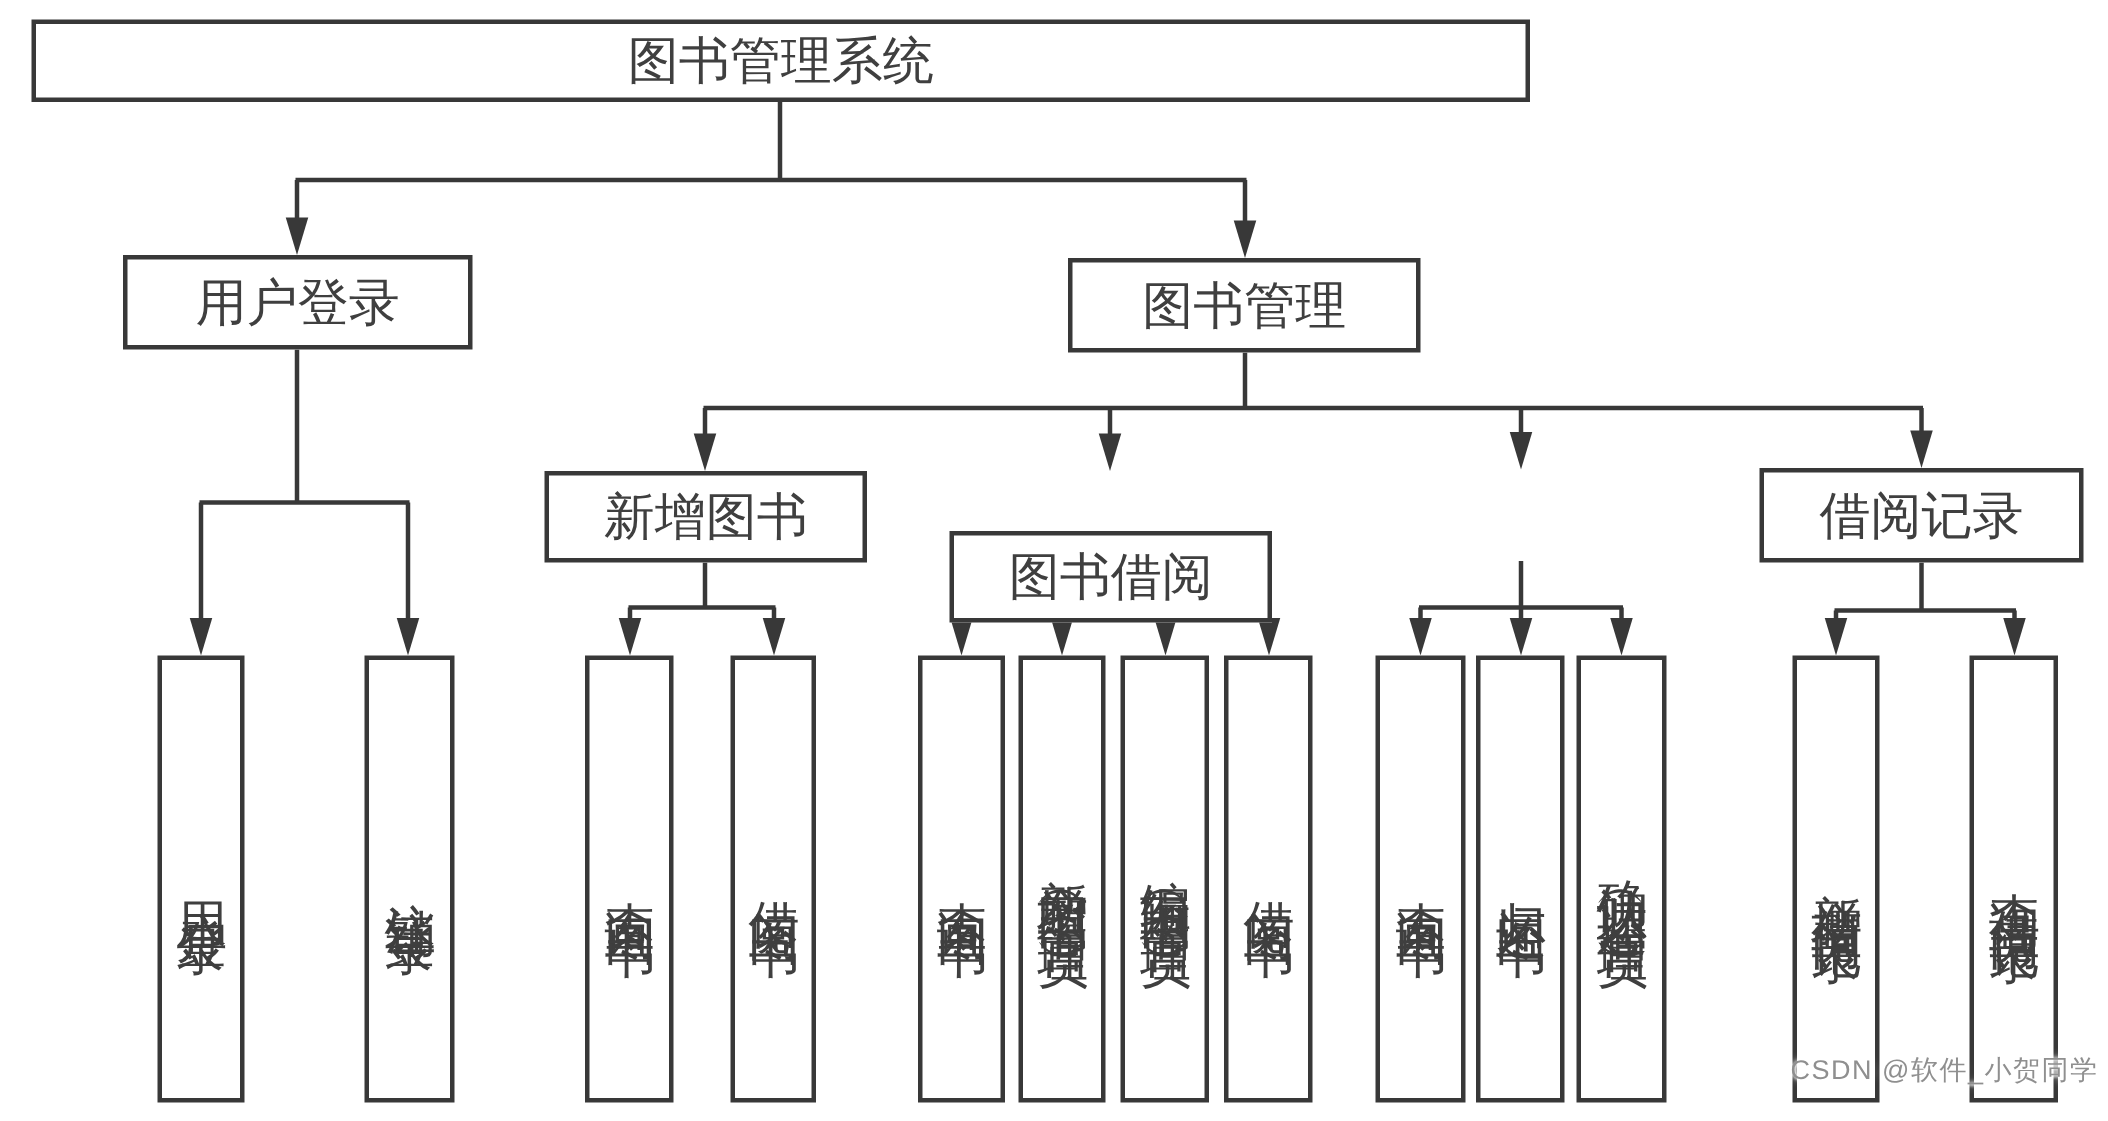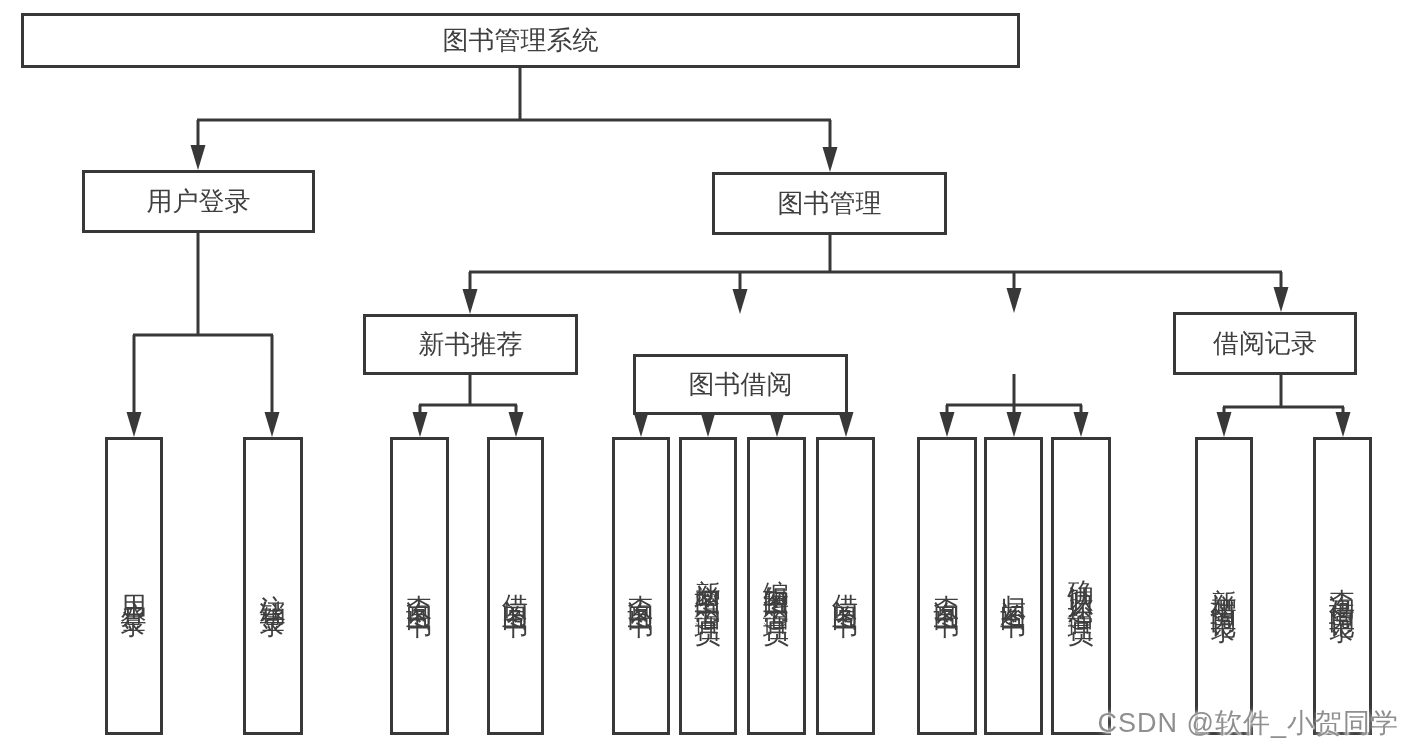--- a/index.html
+++ b/index.html
@@ -19,34 +19,34 @@
   }
   .hbox, .vbox {
     position: absolute;
     box-sizing: border-box;
     background: #ffffff;
     border: 3px solid #383838;
     color: #3f3f3f;
     display: flex;
     align-items: center;
     justify-content: center;
-    font-size: 26px;
+    font-size: 34px;
     white-space: nowrap;
   }
   .vbox {
     writing-mode: vertical-rl;
     text-orientation: mixed;
     letter-spacing: 6px;
     line-height: 1;
   }
   .watermark {
     position: absolute;
     right: 6px;
-    bottom: 6px;
-    font-size: 27px;
+    bottom: 22px;
+    font-size: 18px;
     letter-spacing: 1px;
     color: #8f8f8f;
     text-shadow: 0 0 3px #ffffff, 0 0 6px #ffffff, 1px 1px 2px #ffffff;
     z-index: 5;
   }
 </style>
 </head>
 <body>
 
 <div class="canvas">
@@ -104,23 +104,23 @@
       <polygon points="1073.5,412 1088.5,412 1081,437" fill="#383838"></polygon>
       <polygon points="1216.5,412 1231.5,412 1224,437" fill="#383838"></polygon>
       <polygon points="1335.5,412 1350.5,412 1343,437" fill="#383838"></polygon>
     </svg>
 
   <div class="hbox" style="left:21px; top:13px; width:999px; height:55px;">图书管理系统</div>
 
   <div class="hbox" style="left:82px; top:170px; width:233px; height:63px;">用户登录</div>
   <div class="hbox" style="left:712px; top:172px; width:235px; height:63px;">图书管理</div>
 
-  <div class="hbox" style="left:363px; top:314px; width:215px; height:61px;">新书推荐</div>
+  <div class="hbox" style="left:363px; top:314px; width:215px; height:61px;">新增图书</div>
   <div class="hbox" style="left:633px; top:314px; width:215px; height:61px;margin-top:40px;">图书借阅</div>
-  <div class="hbox" style="left:1173px; top:312px; width:184px; height:63px;">借阅记录</div>
+  <div class="hbox" style="left:1173px; top:312px; width:216px; height:63px;">借阅记录</div>
 
   <div class="vbox" style="left:105px; top:437px; width:58px; height:298px;">用户登录</div>
   <div class="vbox" style="left:243px; top:437px; width:60px; height:298px;">注销登录</div>
 
   <div class="vbox" style="left:390px; top:437px; width:59px; height:298px;">查询图书</div>
   <div class="vbox" style="left:487px; top:437px; width:57px; height:298px;">借阅图书</div>
 
   <div class="vbox" style="left:612px; top:437px; width:58px; height:298px;">查询图书</div>
   <div class="vbox" style="left:679px; top:437px; width:58px; height:298px;">新增图书（管理员）</div>
   <div class="vbox" style="left:747px; top:437px; width:59px; height:298px;">编辑图书（管理员）</div>

